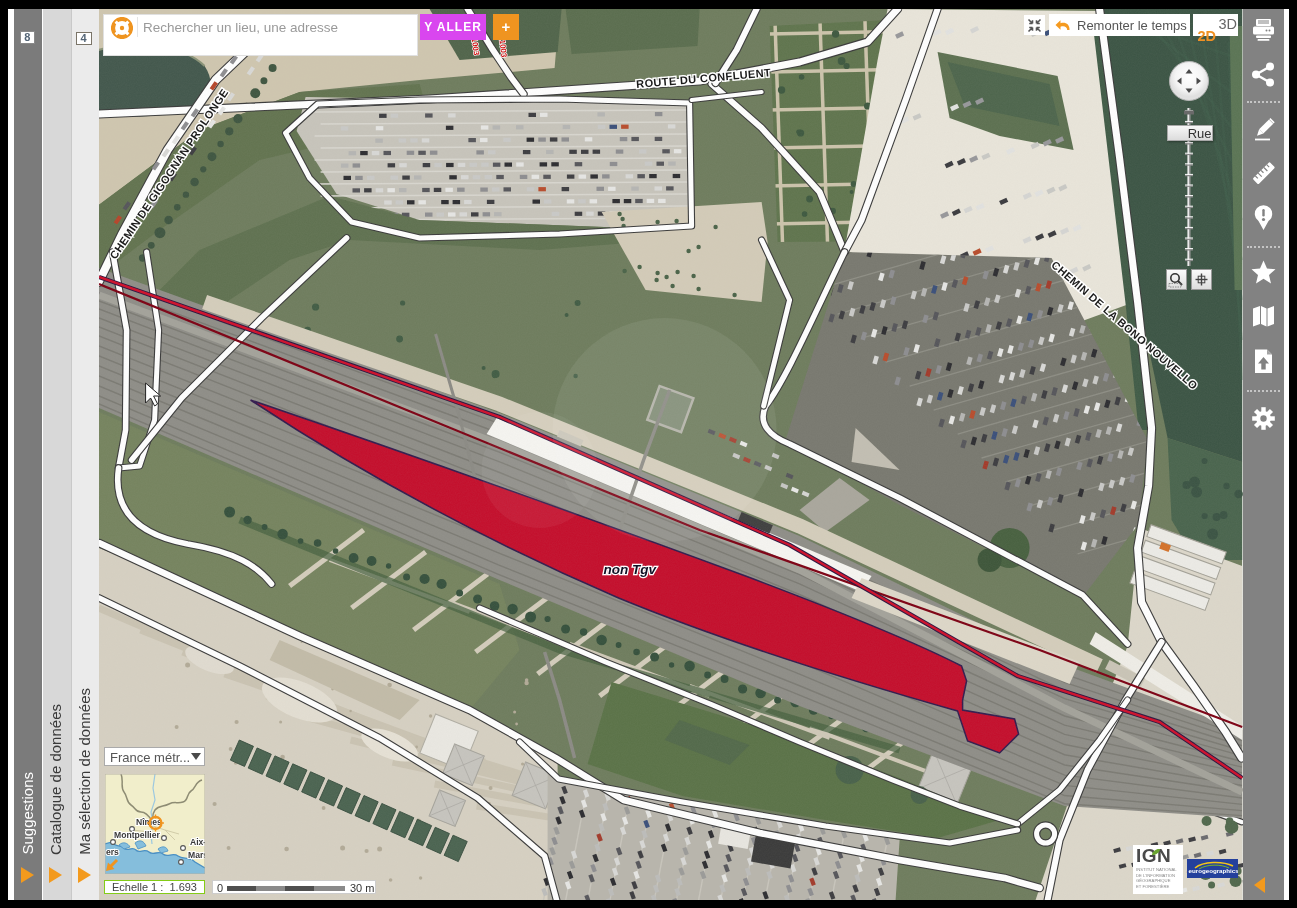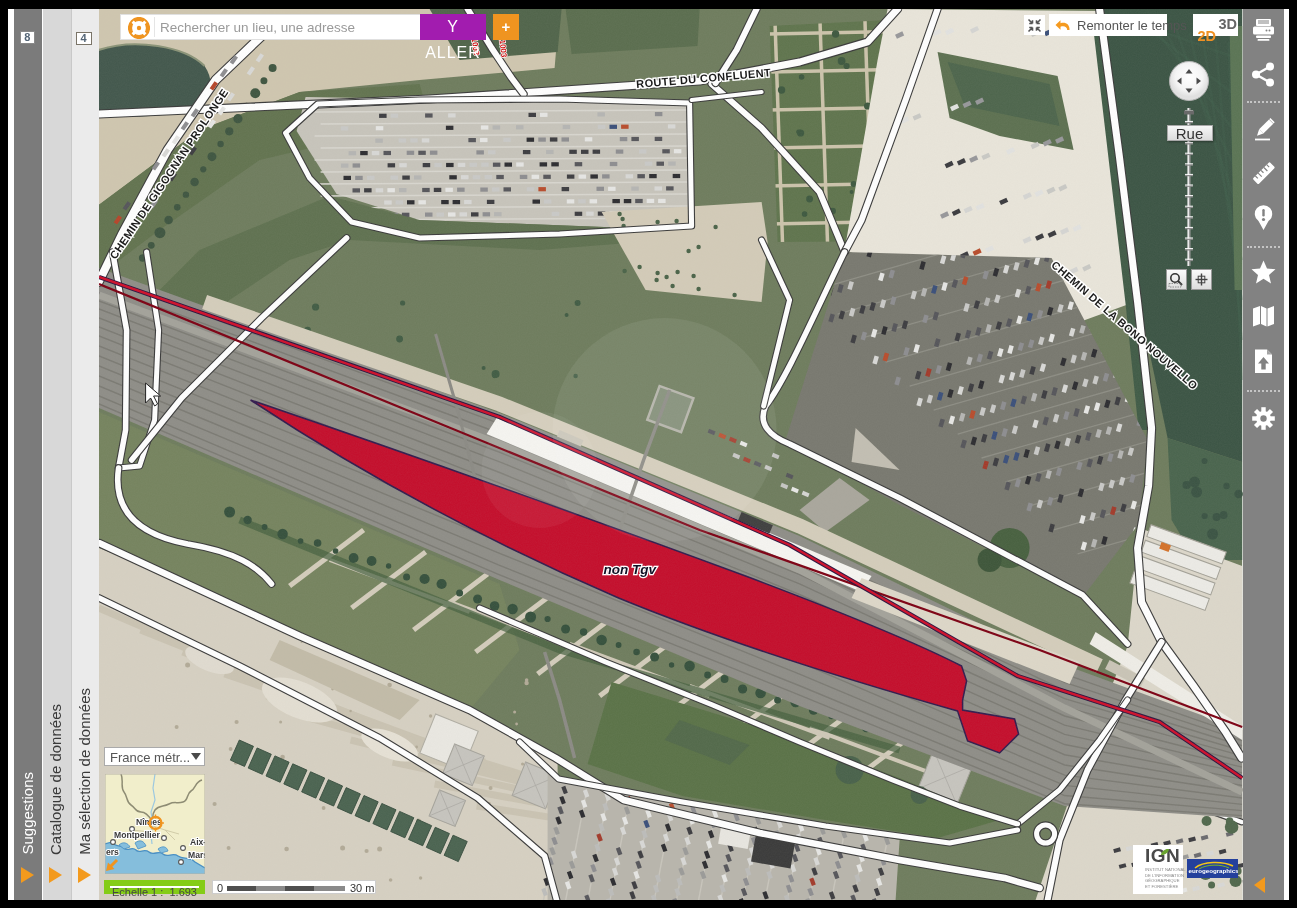--- a/index.html
+++ b/index.html
@@ -1387,56 +1387,56 @@
     <circle cx="540" cy="470" r="58" fill="#ffffff" opacity="0.05"></circle>
     <text x="637" y="88" transform="rotate(-5 637 88)" font-family="Liberation Sans, sans-serif" font-size="11" font-weight="bold" fill="#1c1c1c" stroke="#ffffff" stroke-width="2.8" paint-order="stroke" letter-spacing="0.4">ROUTE DU CONFLUENT</text>
     <text x="116" y="260" transform="rotate(-56 116 260)" font-family="Liberation Sans, sans-serif" font-size="11" font-weight="bold" fill="#1c1c1c" stroke="#ffffff" stroke-width="2.8" paint-order="stroke" letter-spacing="0.4">CHEMIN DE GIGOGNAN PROLONGE</text>
     <text x="1051" y="266" transform="rotate(41 1051 266)" font-family="Liberation Sans, sans-serif" font-size="11" font-weight="bold" fill="#1c1c1c" stroke="#ffffff" stroke-width="2.8" paint-order="stroke" letter-spacing="0.4">CHEMIN DE LA BONO NOUVELLO</text>
     <text x="604" y="574" font-family="Liberation Sans, sans-serif" font-size="13.5" font-weight="bold" font-style="italic" fill="#101024" stroke="#ffffff" stroke-width="2.6" paint-order="stroke">non Tgv</text>
     <text x="472" y="38" transform="rotate(82 472 38)" font-family="Liberation Sans, sans-serif" font-size="8" font-weight="bold" fill="#cc1111" stroke="#ffffff" stroke-width="1.4" paint-order="stroke">1003</text>
     <text x="500" y="40" transform="rotate(84 500 40)" font-family="Liberation Sans, sans-serif" font-size="8" font-weight="bold" fill="#cc1111" stroke="#ffffff" stroke-width="1.4" paint-order="stroke">1003</text>
     <path d="M146,383 L146,403 L151,398 L155,406 L158,404 L154,396 L161,396 Z" fill="#ffffff" stroke="#222" stroke-width="1"></path>
   </svg>
 
-<div class="abs" style="left:120px;top:14px;width:315px;height:26px;background:#fff;border:1px solid #e0e0e0">
+<div class="abs" style="left:103px;top:14px;width:315px;height:42px;background:#fff;border:1px solid #e0e0e0">
   <svg width="22" height="22" style="position:absolute;left:7px;top:2px" viewBox="0 0 22 22">
     <circle cx="11" cy="11" r="9" fill="none" stroke="#ef9420" stroke-width="4.2"></circle>
     <g stroke="#fff" stroke-width="3" transform="rotate(45 11 11)">
     <line x1="11" y1="2" x2="11" y2="7"></line>
         <line x1="11" y1="15" x2="11" y2="20"></line>
     <line x1="2" y1="11" x2="7" y2="11"></line>
         <line x1="15" y1="11" x2="20" y2="11"></line>
       </g>
     <circle cx="11" cy="11" r="2.2" fill="#ef9420"></circle>
   </svg>
   <div class="abs" style="left:33px;top:2px;width:1px;height:20px;background:#e5e5e5"></div>
   <div class="abs" style="left:39px;top:5px;font-size:13.5px;color:#9a9a9a;white-space:nowrap">Rechercher un lieu, une adresse</div>
 </div>
-<div class="abs" style="left:420px;top:14px;width:66px;height:26px;background:#a21caf;color:#fff;font-size:16px;font-weight:normal;text-align:center;line-height:26px;letter-spacing:1px">Y ALLER</div>
+<div class="abs" style="left:420px;top:14px;width:66px;height:26px;background:#d946ef;color:#fff;font-size:12px;font-weight:bold;text-align:center;line-height:26px;letter-spacing:1px">Y ALLER</div>
 <div class="abs" style="left:493px;top:14px;width:26px;height:26px;background:#ef9420;color:#fff;font-size:15px;font-weight:bold;text-align:center;line-height:25px">+</div>
 
 <div class="abs" style="left:1024px;top:14.7px;width:21px;height:20.5px;background:#fff">
  <svg width="21" height="21" viewBox="0 0 21 21">
   <g stroke="#555" stroke-width="1.6" fill="none">
    <path d="M4.5,4.5 L8.5,8.5 M8.5,8.5 L8.5,5.2 M8.5,8.5 L5.2,8.5"></path>
         <path d="M16.5,4.5 L12.5,8.5 M12.5,8.5 L12.5,5.2 M12.5,8.5 L15.8,8.5"></path>
    <path d="M4.5,16.5 L8.5,12.5 M8.5,12.5 L8.5,15.8 M8.5,12.5 L5.2,12.5"></path>
         <path d="M16.5,16.5 L12.5,12.5 M12.5,12.5 L12.5,15.8 M12.5,12.5 L15.8,12.5"></path>
   </g>
  </svg>
 </div>
-<div class="abs" style="left:1049px;top:13.5px;width:118px;height:22px;background:#fff">
+<div class="abs" style="left:1049px;top:13.5px;width:141px;height:22px;background:#fff">
  <svg width="19" height="17" viewBox="0 0 19 17" style="position:absolute;left:5px;top:3px">
    <path d="M15.5,13 C16,7 11,4.6 6.5,6.2 L6.5,3.2 L1.5,8 L6.5,12.8 L6.5,9.8 C10,8.6 13,9.8 13.2,13 Z" fill="#f59a20"></path>
  </svg>
  <span style="position:absolute;left:28px;top:4px;font-size:13px;color:#555;white-space:nowrap">Remonter le temps</span>
 </div>
 <div class="abs" style="left:1192.5px;top:13.5px;width:45px;height:22px;background:#fff;font-size:14.5px;font-weight:bold">
  <span style="position:absolute;left:5px;top:14px;color:#f09123">2D</span>
-    <span style="position:absolute;left:26px;top:2px;color:#666;font-weight:bold">3D</span>
+    <span style="position:absolute;left:26px;top:2px;color:#666;font-weight:normal">3D</span>
 </div>
 
 <svg class="abs" style="left:1168px;top:60px" width="42" height="42" viewBox="0 0 42 42">
  <defs>
       <radialGradient id="pg" cx="50%" cy="40%">
         <stop offset="0%" stop-color="#ffffff"></stop>
         <stop offset="70%" stop-color="#f4f4f4"></stop>
         <stop offset="100%" stop-color="#e0e0e0"></stop>
       </radialGradient>
     </defs>
@@ -1474,21 +1474,21 @@
     <line x1="5" y1="124.6" x2="13" y2="124.6" stroke="#8a8a8a" stroke-width="1.4"></line>
     <line x1="5" y1="123.39999999999999" x2="13" y2="123.39999999999999" stroke="#ffffff" stroke-width="1"></line>
     <line x1="5" y1="135.2" x2="13" y2="135.2" stroke="#8a8a8a" stroke-width="1.4"></line>
     <line x1="5" y1="134.0" x2="13" y2="134.0" stroke="#ffffff" stroke-width="1"></line>
     <line x1="5" y1="145.79999999999998" x2="13" y2="145.79999999999998" stroke="#8a8a8a" stroke-width="1.4"></line>
     <line x1="5" y1="144.6" x2="13" y2="144.6" stroke="#ffffff" stroke-width="1"></line>
     <line x1="5" y1="156.4" x2="13" y2="156.4" stroke="#8a8a8a" stroke-width="1.4"></line>
     <line x1="5" y1="155.20000000000002" x2="13" y2="155.20000000000002" stroke="#ffffff" stroke-width="1"></line>
     <rect x="4" y="6.5" width="10" height="4" fill="#6a6a6a"></rect>
   </svg>
-<div class="abs" style="left:1166.5px;top:124.5px;width:46px;height:16.5px;background:linear-gradient(#f7f7f7,#dcdcdc);border:1px solid #a8a8a8;font-size:15px;color:#333;text-align:center;line-height:15px;box-shadow:1px 1px 2px rgba(0,0,0,.35)">Rue</div>
+<div class="abs" style="left:1166.5px;top:124.5px;width:46px;height:16.5px;background:linear-gradient(#f7f7f7,#dcdcdc);border:1px solid #a8a8a8;font-size:13px;color:#333;text-align:right;line-height:15px;box-shadow:1px 1px 2px rgba(0,0,0,.35)">Rue</div>
 <div class="abs" style="left:1166px;top:269px;width:21px;height:21px;background:linear-gradient(#fafafa,#ddd);border:1px solid #999">
  <svg width="19" height="19" viewBox="0 0 19 19">
       <circle cx="8" cy="8" r="4.2" fill="none" stroke="#333" stroke-width="1.6"></circle>
       <line x1="11" y1="11" x2="15" y2="15" stroke="#333" stroke-width="2"></line>
       <rect x="2" y="13.5" width="12" height="3.5" fill="none" stroke="#777" stroke-width="0.8" stroke-dasharray="1.5,1"></rect>
     </svg>
 </div>
 <div class="abs" style="left:1190.5px;top:269px;width:21px;height:21px;background:linear-gradient(#fafafa,#ddd);border:1px solid #999">
  <svg width="19" height="19" viewBox="0 0 19 19">
       <g stroke="#444" stroke-width="1.4">
@@ -1528,31 +1528,31 @@
     <g stroke="#f0941e" stroke-width="1.4">
       <line x1="50.5" y1="40.5" x2="50.5" y2="44.5"></line>
       <line x1="50.5" y1="53.5" x2="50.5" y2="57.5"></line>
       <line x1="42" y1="49" x2="46" y2="49"></line>
       <line x1="55" y1="49" x2="59" y2="49"></line>
     </g>
     <path d="M4,94 L12,86" stroke="#f0941e" stroke-width="3" fill="none"></path>
     <path d="M1,97 L9.5,95 L3,88.5 Z" fill="#f0941e"></path>
     <rect x="0" y="0" width="100" height="100" fill="none" stroke="#b5b2a5" stroke-width="1"></rect>
   </svg>
-<div class="abs" style="left:104px;top:880px;width:101px;height:14px;background:#fff;border:6px solid #84cc16;font-size:11px;color:#444;text-align:center;line-height:13px">Echelle 1 :&nbsp; 1.693</div>
+<div class="abs" style="left:104px;top:880px;width:101px;height:14px;background:#fff;border:1px solid #84cc16;font-size:11px;color:#444;text-align:center;line-height:13px">Echelle 1 :&nbsp; 1.693</div>
 <div class="abs" style="left:212px;top:880px;width:164px;height:14px;background:#fff;border:1px solid #ccc">
  <span style="position:absolute;left:4px;top:1px;font-size:11px;color:#333">0</span>
  <div class="abs" style="left:14px;top:4.5px;width:28.5px;height:5px;background:#4f4f4f"></div>
  <div class="abs" style="left:42.5px;top:4.5px;width:29px;height:5px;background:#8a8a8a"></div>
  <div class="abs" style="left:71.5px;top:4.5px;width:29px;height:5px;background:#4f4f4f"></div>
  <div class="abs" style="left:100.5px;top:4.5px;width:31.5px;height:5px;background:#8a8a8a"></div>
  <span style="position:absolute;left:137px;top:1px;font-size:11px;color:#333">30 m</span>
 </div>
 
-<div class="abs" style="left:1133px;top:845px;width:50px;height:49px;background:#fff;padding:2px 12px">
+<div class="abs" style="left:1133px;top:845px;width:50px;height:49px;background:#fff;padding:2px 3px">
  <div style="font-size:19px;font-weight:bold;color:#4a4a4a;line-height:18px;letter-spacing:0.5px;position:relative">IGN<svg width="10" height="8" viewBox="0 0 12 9" style="position:absolute;left:14.5px;top:1px">
         <path d="M1,8 C2,3 7,0 11,1 C10,6 5,9 1,8 Z" fill="#6aa431"></path>
       </svg></div>
  <div style="font-size:4.2px;color:#888;line-height:5.6px;margin-top:2px;white-space:nowrap">INSTITUT NATIONAL<br>DE L'INFORMATION<br>GÉOGRAPHIQUE<br>ET FORESTIÈRE</div>
 </div>
 <div class="abs" style="left:1187px;top:859px;width:51px;height:19px;background:#24409c">
  <svg width="51" height="19" viewBox="0 0 51 19">
   <path d="M8,9 C16,2 36,2 46,7" fill="none" stroke="#f5c518" stroke-width="1.6"></path>
   <path d="M12,10 C20,5 34,5 42,9" fill="none" stroke="#7ab526" stroke-width="1"></path>
   <text x="1.5" y="13.5" font-family="Liberation Sans,sans-serif" font-size="6.2" fill="#ffffff" font-weight="bold">eurogeographics</text>

